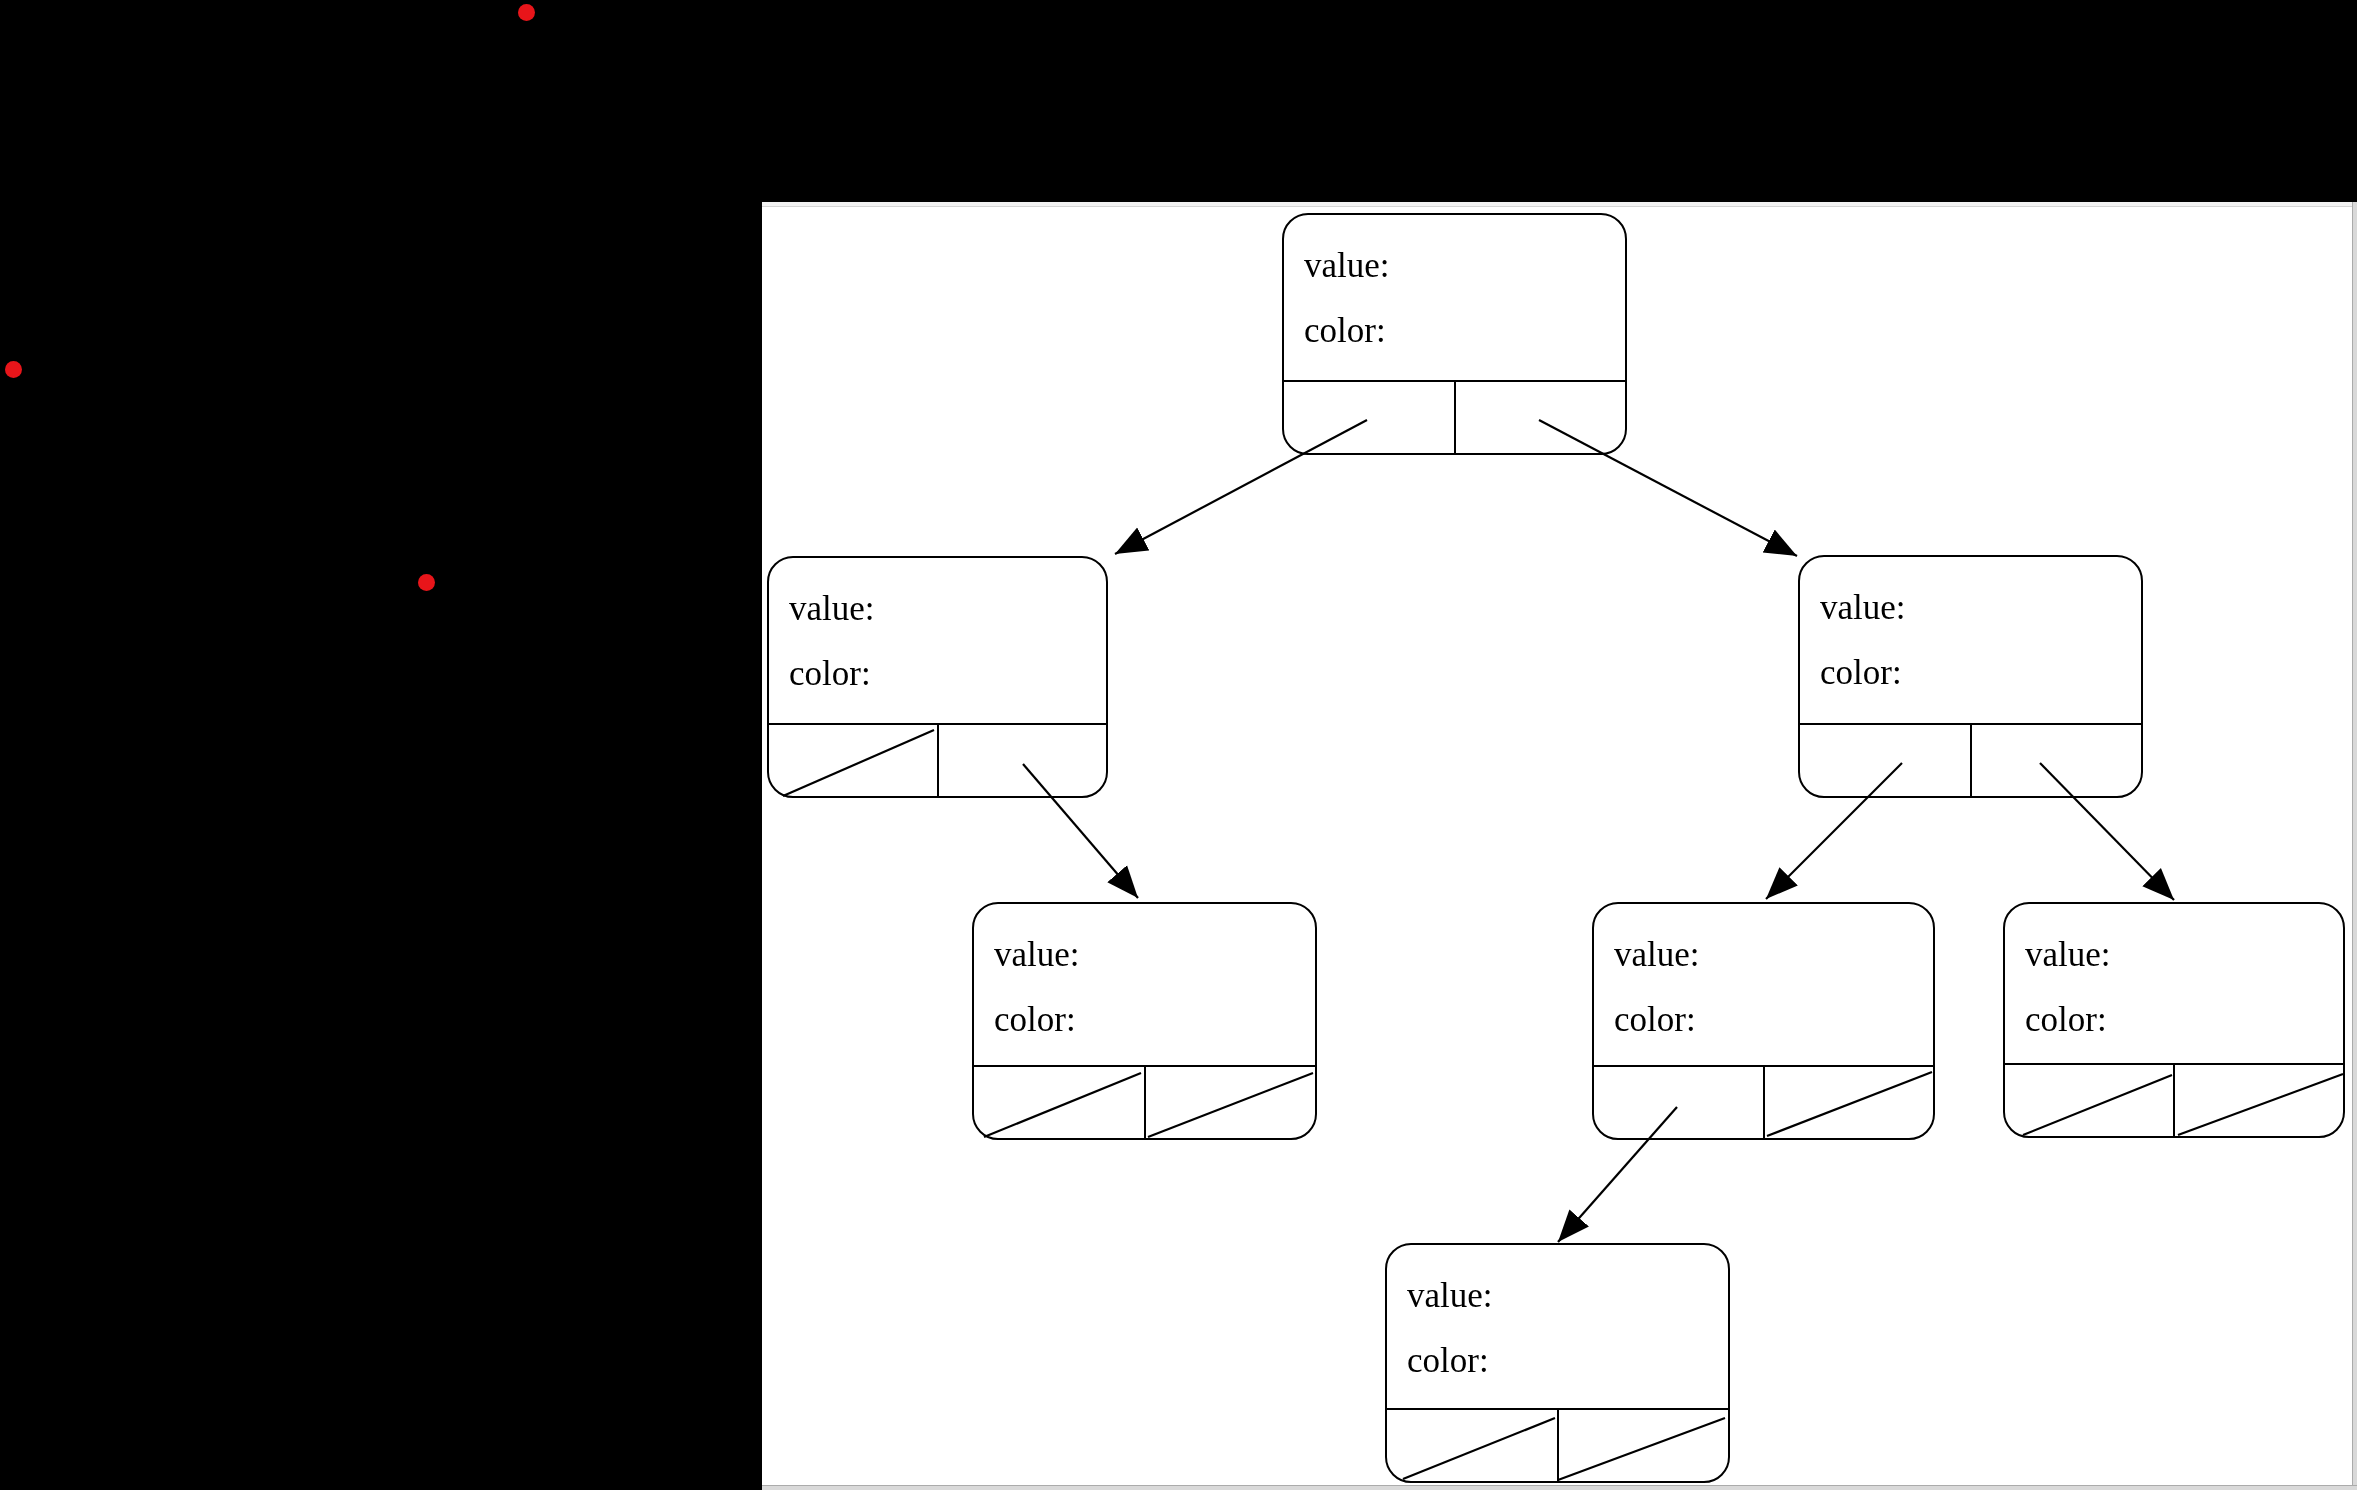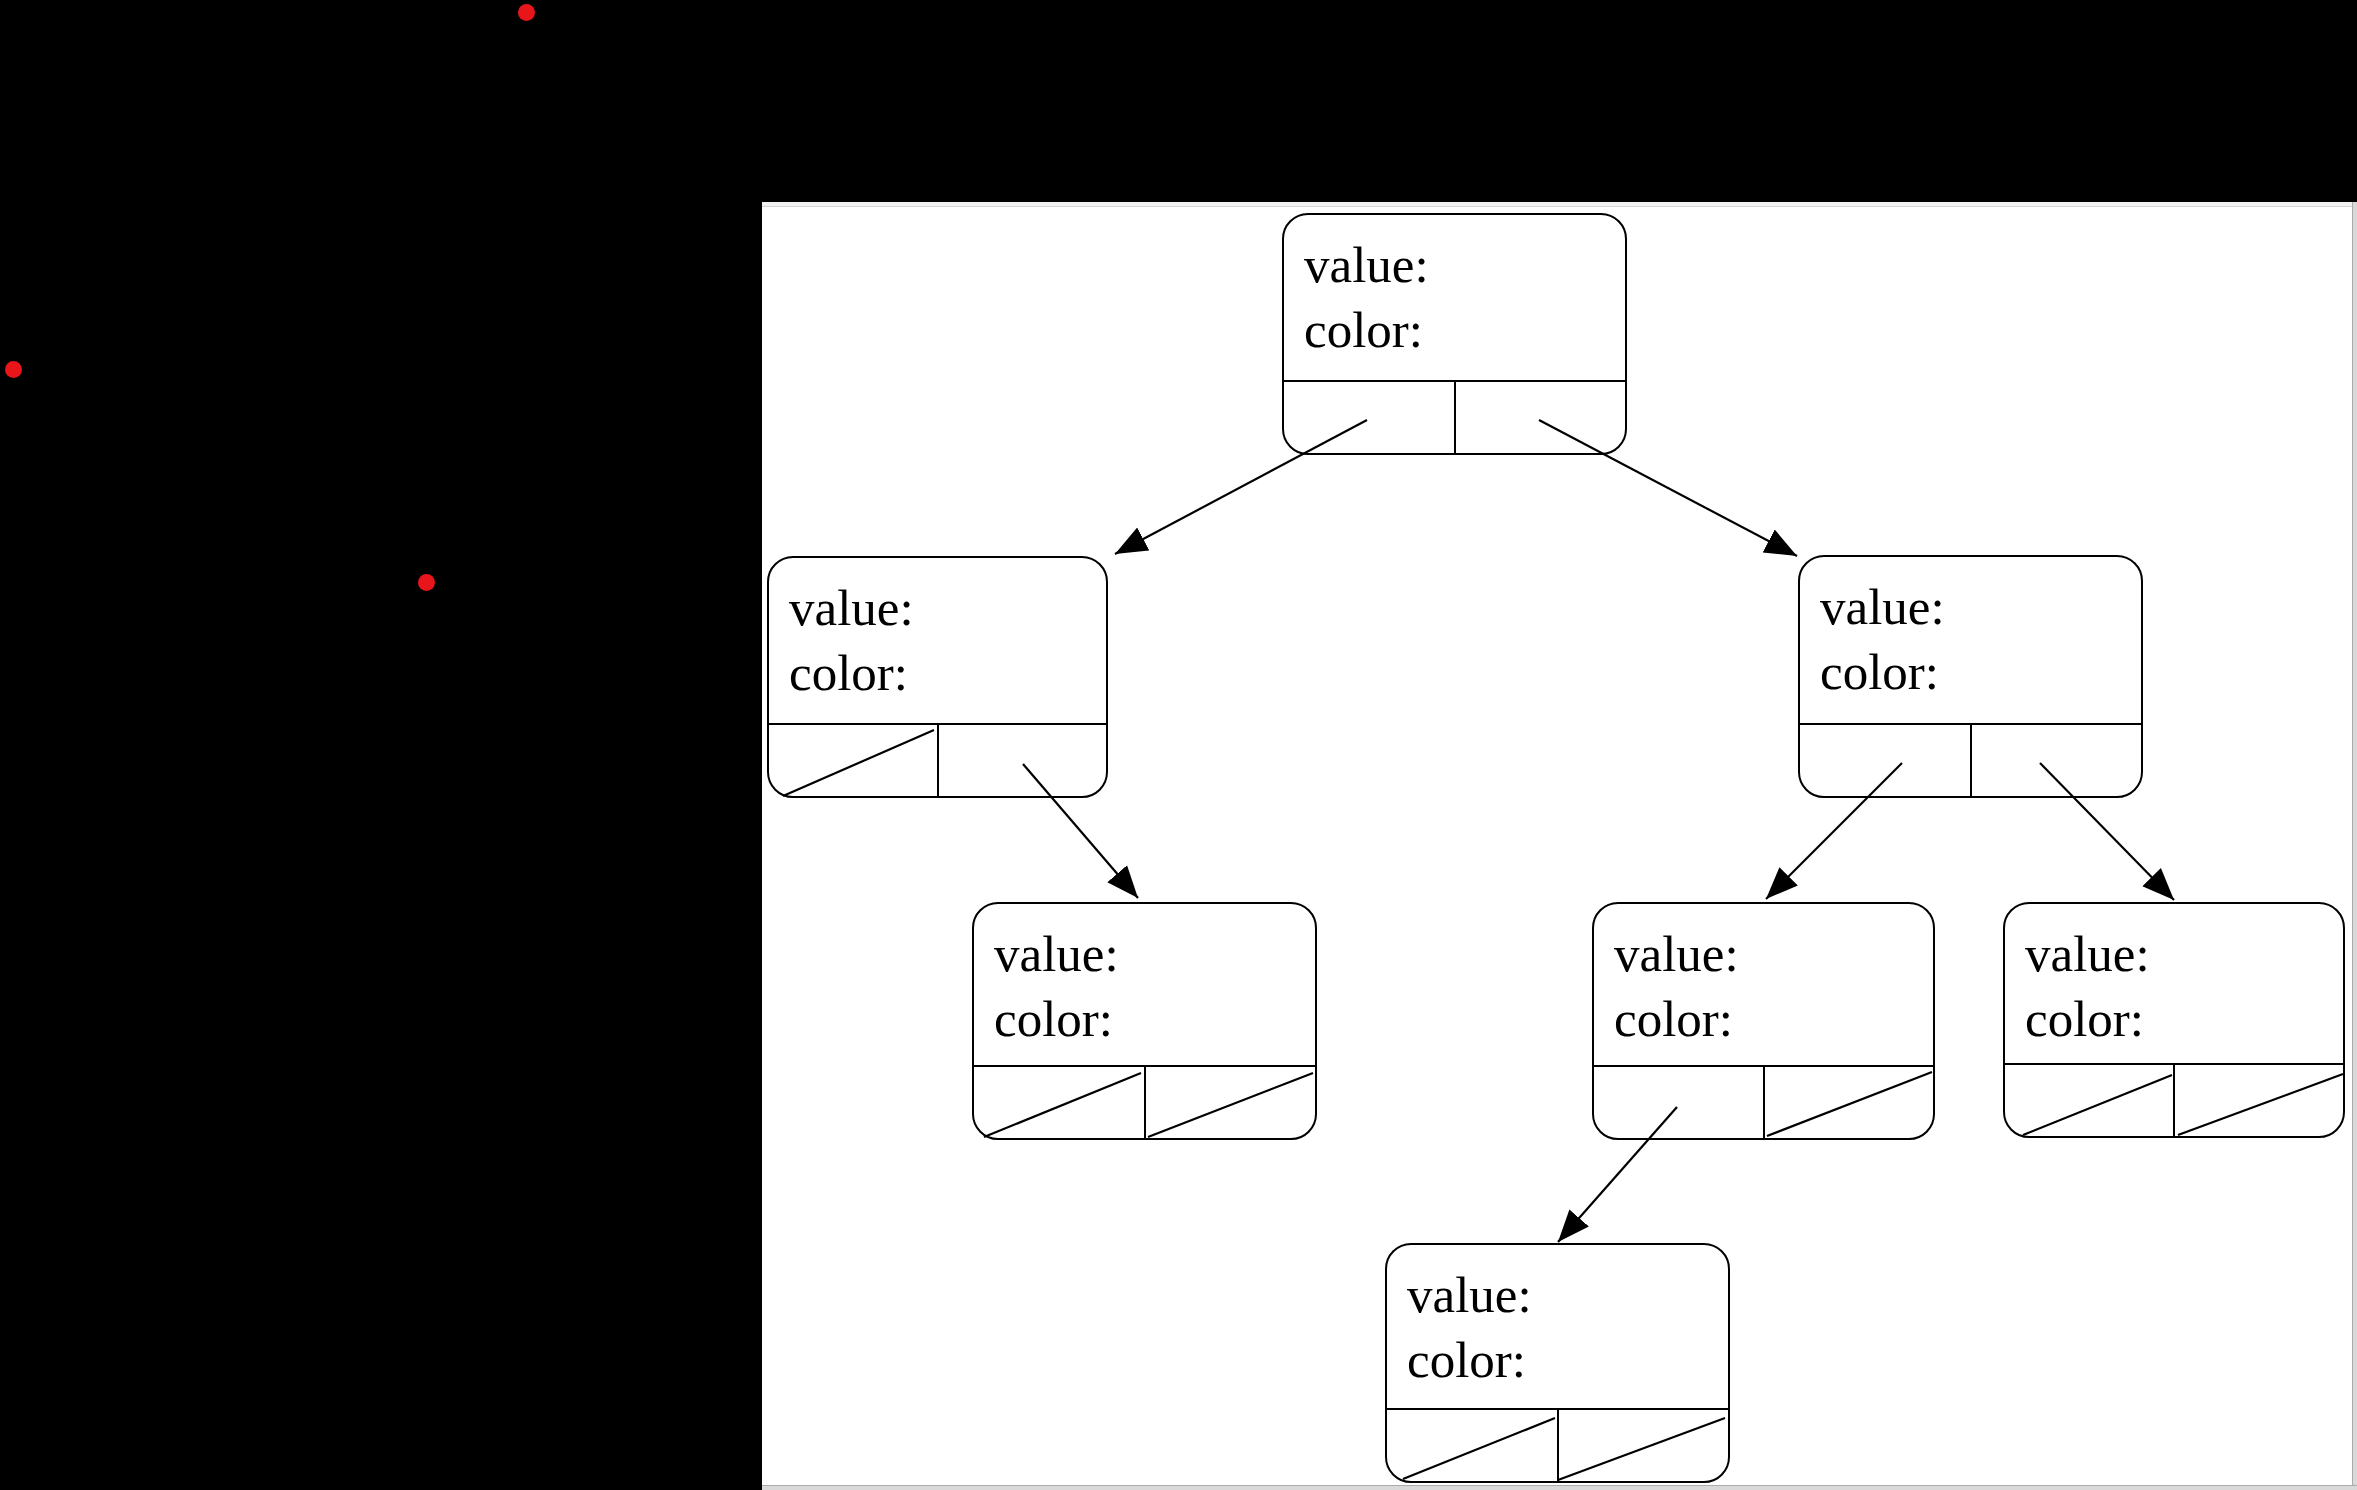--- a/index.html
+++ b/index.html
@@ -34,21 +34,21 @@
     background:#d9d9d9;border-top:1px solid #ababab;box-sizing:border-box;
   }
 
   .node{
     position:absolute;box-sizing:border-box;
     background:#fff;border:2px solid #000;border-radius:26px;
     overflow:hidden;
   }
   .node-text{
     padding:18px 0 0 20px;
-    font-size:51px;line-height:65px;color:#000;
+    font-size:35px;line-height:65px;color:#000;
   }
   .prow{
     position:absolute;left:0;right:0;bottom:0;height:71px;
     border-top:2px solid #000;display:flex;
   }
   .pcell{flex:1;position:relative;}
   .pcell.l{border-right:2px solid #000;}
 
   .n-root{left:520px;top:11px;  width:345px;height:242px;}
   .n-l   {left:5px;  top:354px; width:341px;height:242px;}

